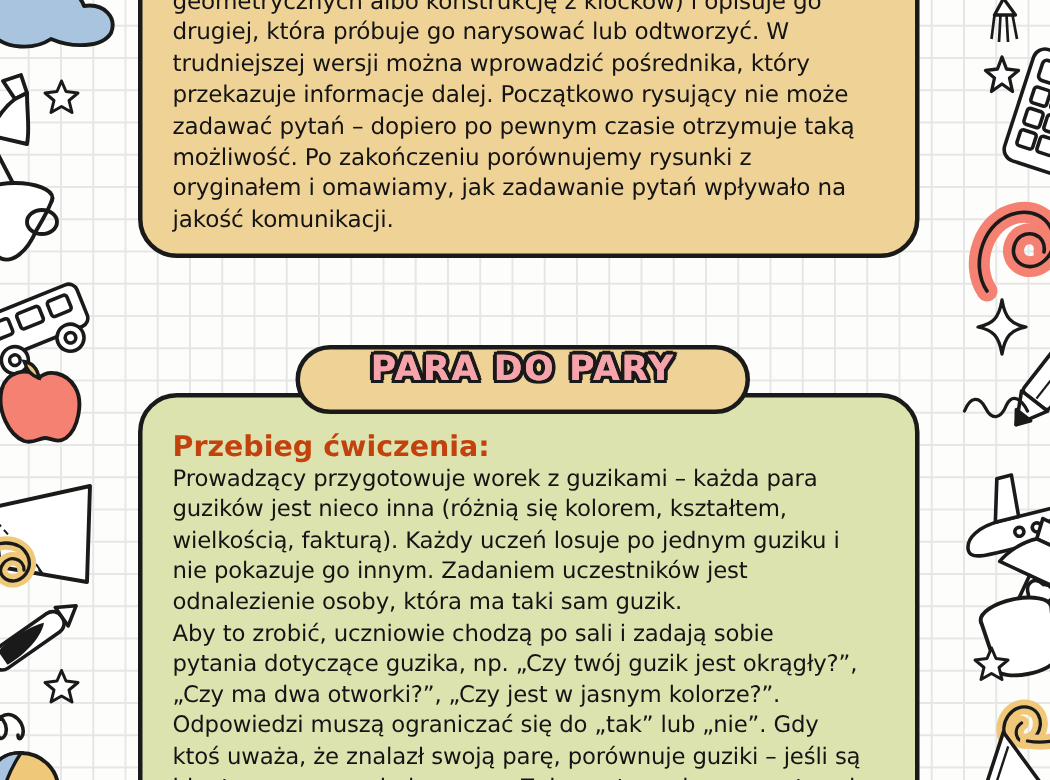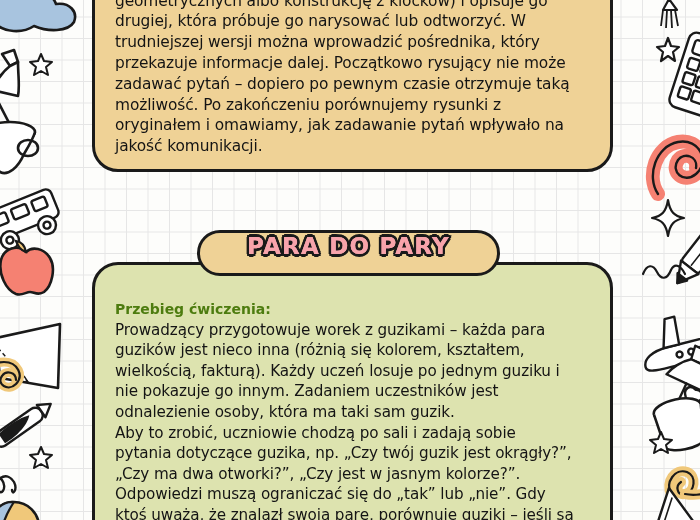--- a/index.html
+++ b/index.html
@@ -70,24 +70,24 @@
     letter-spacing: -0.1px;
     white-space: pre-wrap;
     margin: 0;
     color: #141414;
   }
   #card-intro .body-text { font-size: 15.4px; line-height: 20.8px; }
 
   .subhead {
     font-family: "DejaVu Sans", sans-serif;
     font-weight: bold;
-    font-size: 14px;
+    font-size: 19px;
     line-height: 20.6px;
-    margin: 12px 0 0 0;
-    color: #4d7c0f;
+    margin: 1px 0 0 0;
+    color: #c2410c;
   }
 
   
   #title-pill {
     position: absolute;
     left: 197px;
     top: 230px;
     width: 303px;
     height: 46px;
     box-sizing: border-box;

